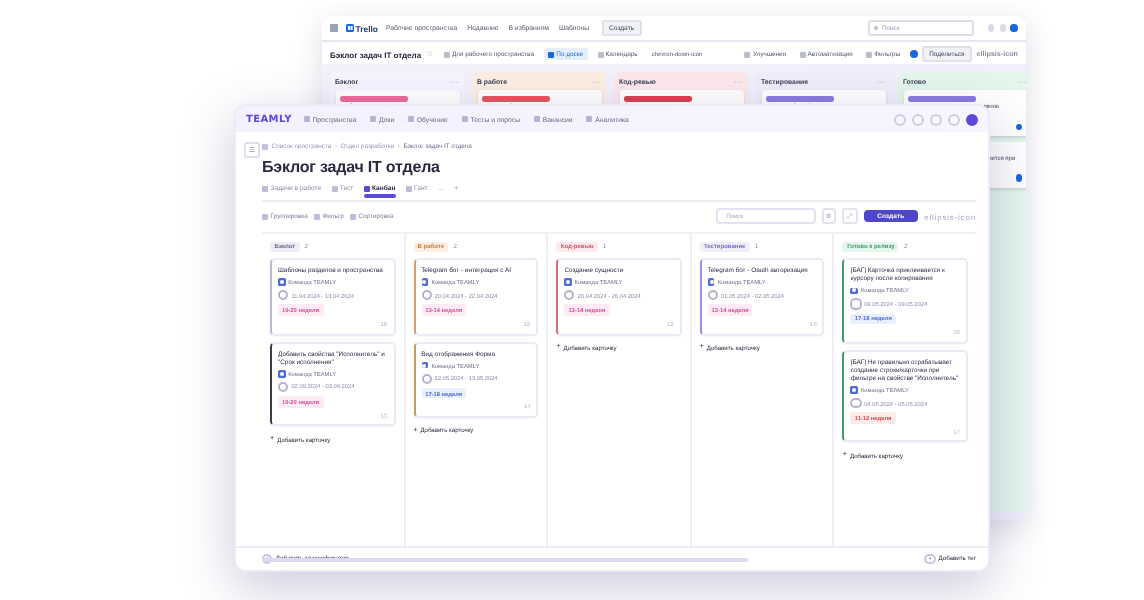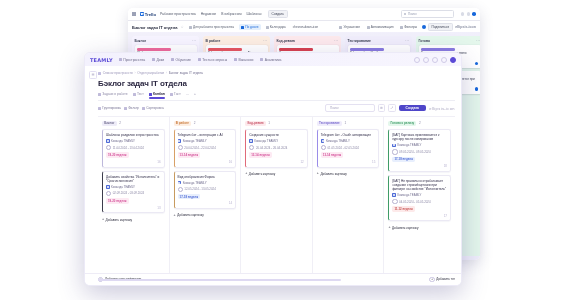--- a/index.html
+++ b/index.html
@@ -4,21 +4,21 @@
 <style>
   html,body{margin:0;padding:0;}
   body{
     width:572px;height:300px;overflow:hidden;
     background:#ffffff;
     font-family:"Liberation Sans", sans-serif;
     font-size:4px;
     color:#2b2b3c;
     position:relative;
   }
-  .stage{position:absolute;inset:0;background:#ffffff;}
+  .stage{position:absolute;inset:0;background:#ffffff;margin-left:33px;}
 
   
   .trello-win{
     position:absolute;left:128px;top:8px;width:352px;height:252px;
     background:#fff;border-radius:5px;
     box-shadow:0 4px 14px rgba(60,60,110,.18);
     overflow:hidden;
   }
   .tr-topbar{
     height:12px;background:#fff;border-bottom:1px solid #e7e7ef;

